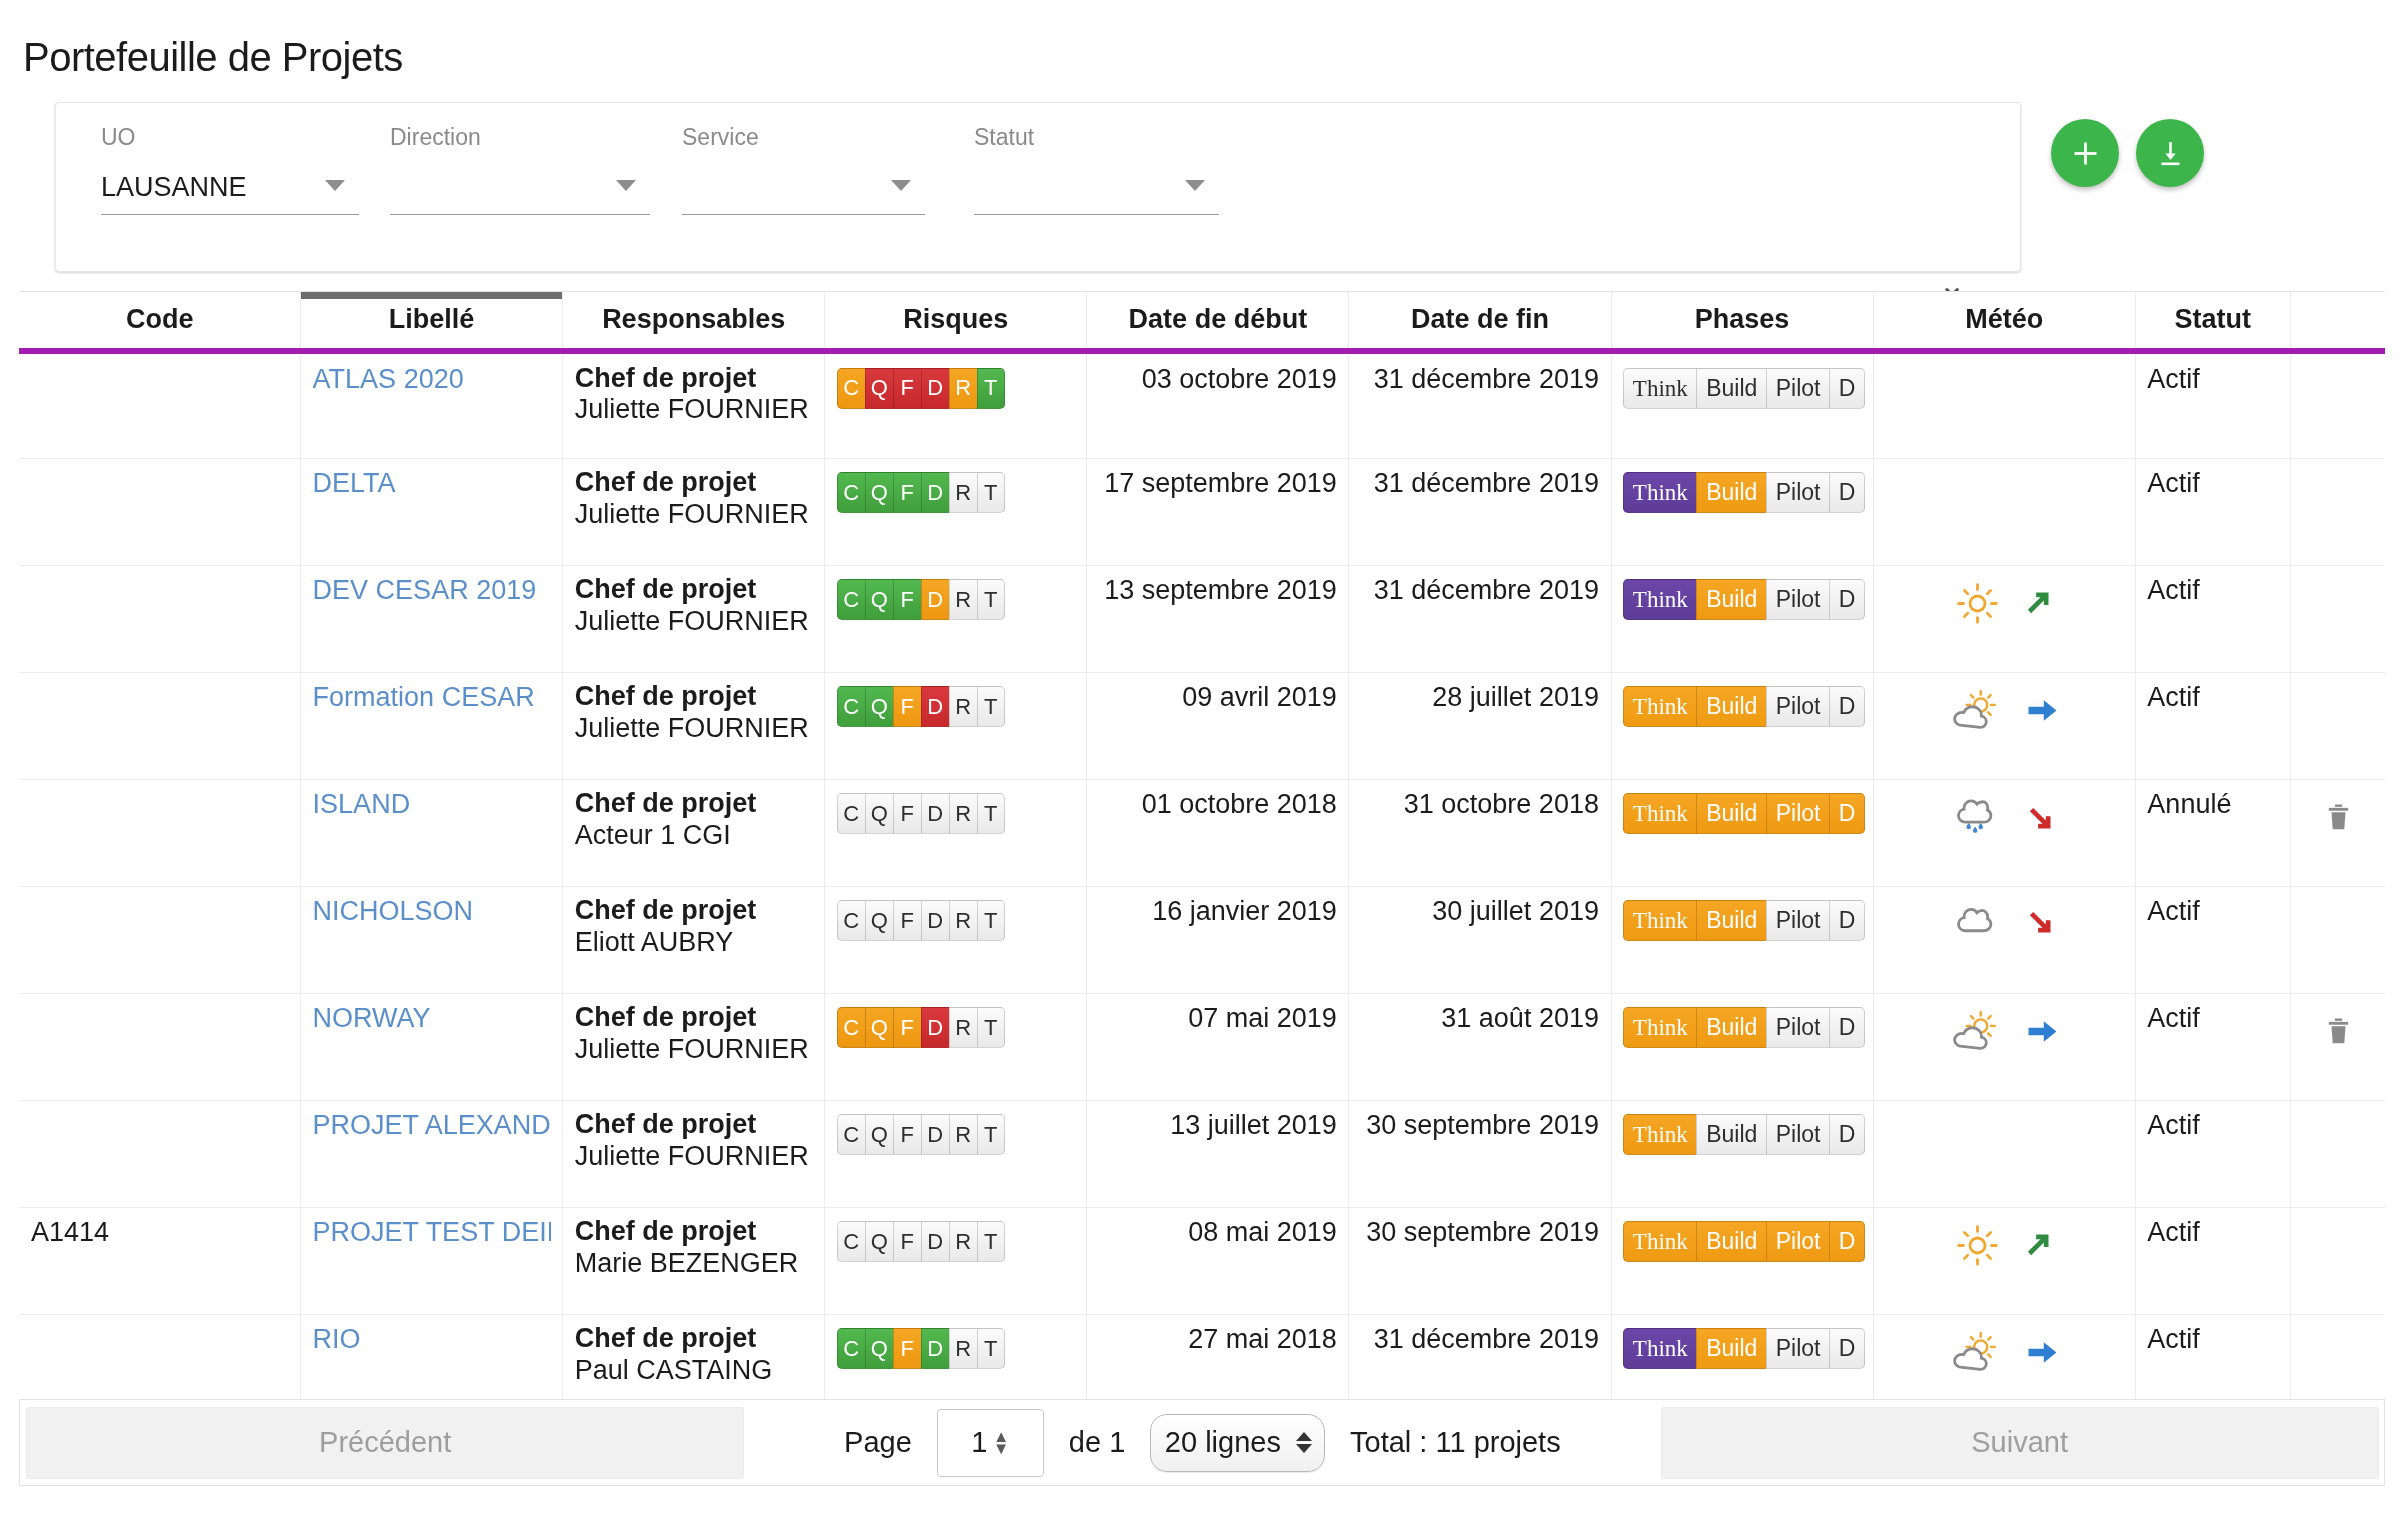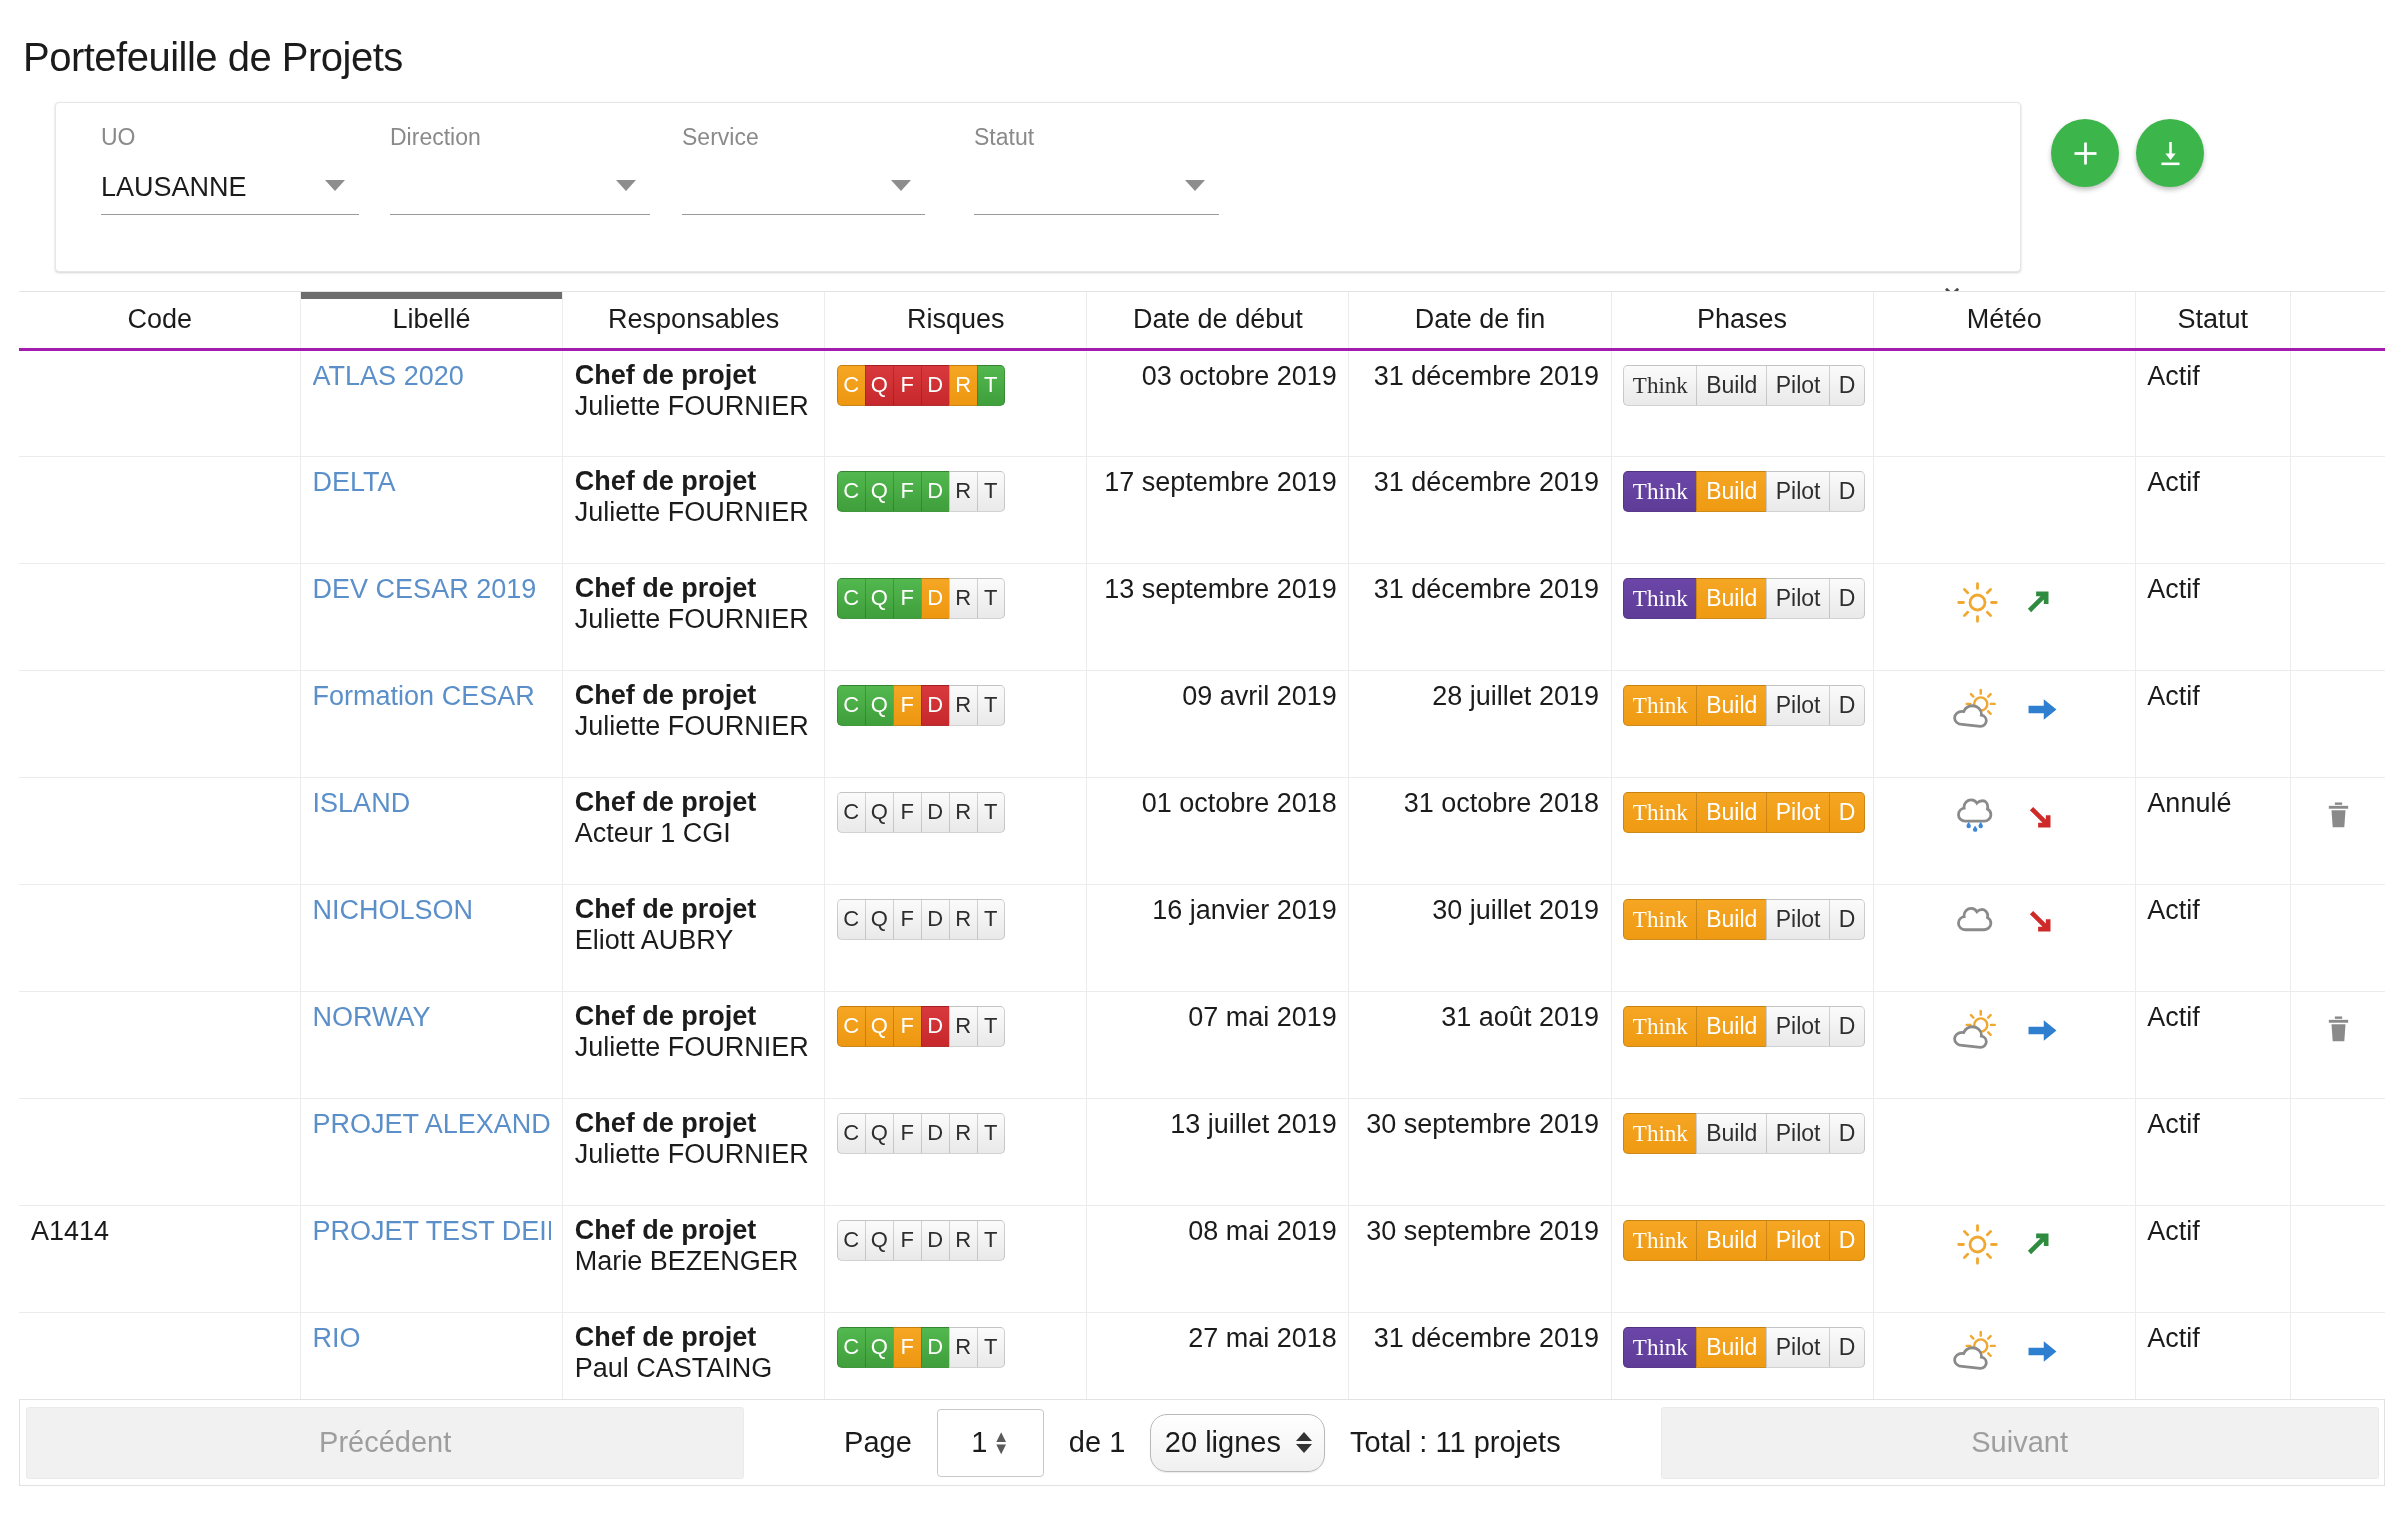--- a/index.html
+++ b/index.html
@@ -67,25 +67,25 @@
 
   
   .table-wrap {
     position: absolute; left: 19.4px; top: 291px;
     width: 2366px;
     border-top: 1px solid #e4e4e4;
     border-bottom: 1px solid #e4e4e4;
   }
   table.grid { border-collapse: collapse; width: 2366px; table-layout: fixed; }
   table.grid th {
-    font-size: 27px; font-weight: 400; color: #1b1b1b;
+    font-size: 27px; font-weight: 700; color: #1b1b1b;
     padding: 11.6px 5.8px 13.6px 5.8px;
     text-align: center;
     border-right: 1px solid #ececec;
-    border-bottom: 3px solid #a21caf;
+    border-bottom: 6px solid #a21caf;
     background: #fff;
     position: relative;
     height: 56px;
     white-space: nowrap;
   }
   table.grid th.sorted:before {
     content:""; position:absolute; left:0; right:0; top:0; height:6.8px; background:#6d6d6d;
   }
   table.grid th:last-child { border-right: none; }
   table.grid td {

